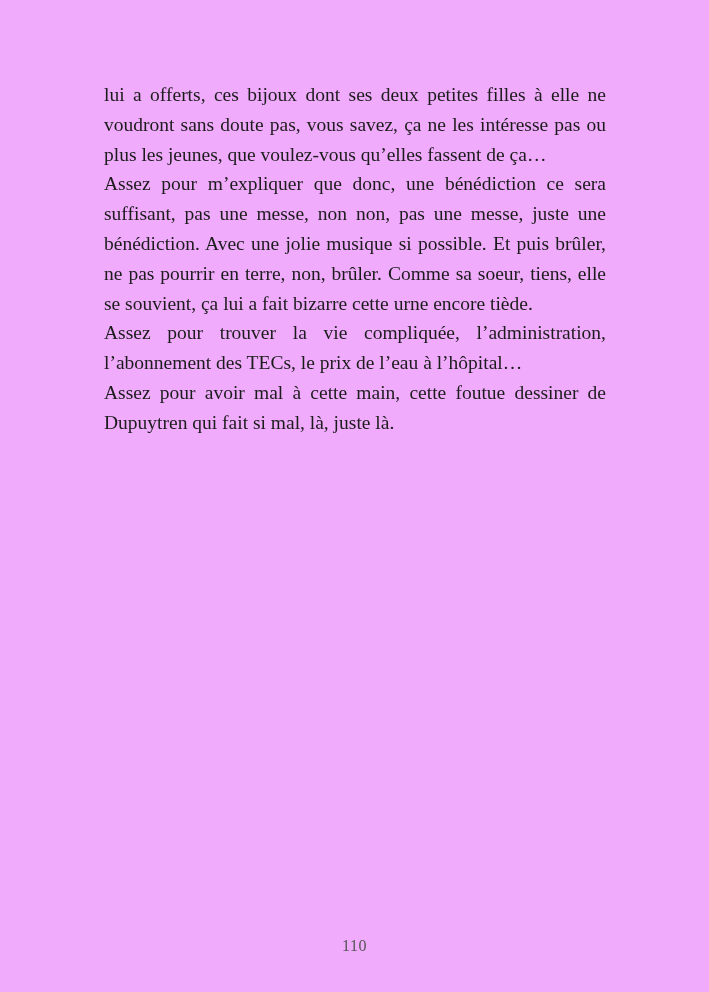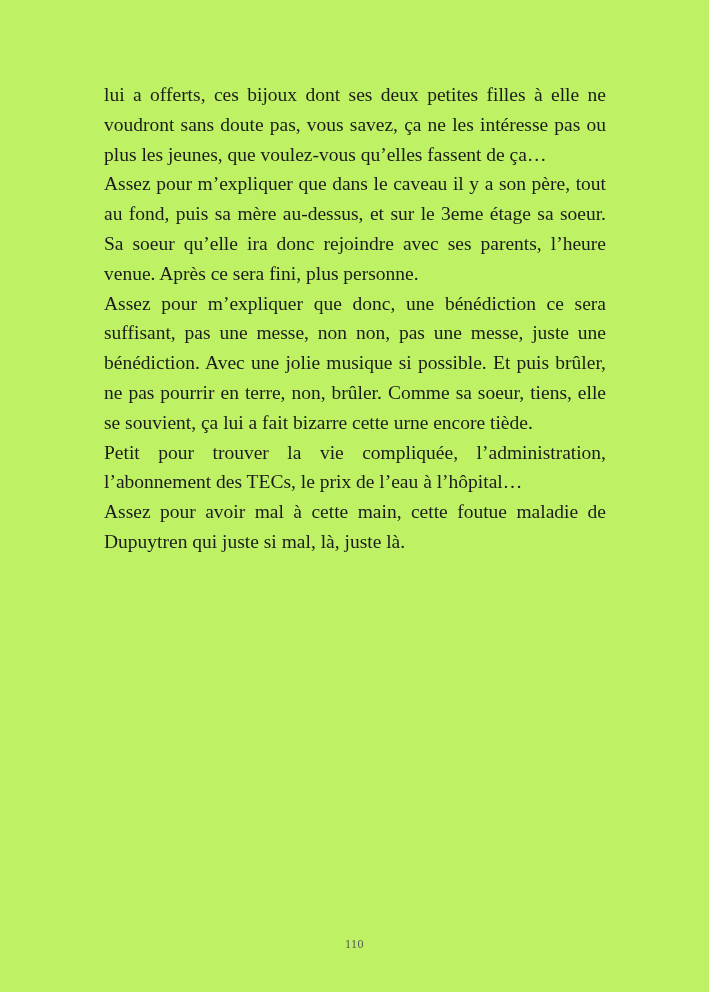--- a/index.html
+++ b/index.html
@@ -4,21 +4,21 @@
 <style>
   html, body {
     margin: 0;
     padding: 0;
     background: #ffffff;
   }
   .page {
     position: relative;
     width: 709px;
     height: 992px;
-    background: #bef264;
+    background: #f0abfc;
     overflow: hidden;
     font-family: "Liberation Serif", "DejaVu Serif", serif;
   }
   .text-block {
     position: absolute;
     left: 104px;
     top: 80px;
     width: 502px;
     color: #1c1c1c;
     font-size: 19.5px;
@@ -29,30 +29,29 @@
   .text-block p {
     margin: 0;
     padding: 0;
   }
   .page-number {
     position: absolute;
     top: 937px;
     left: 0;
     width: 709px;
     text-align: center;
-    font-size: 12px;
+    font-size: 16px;
     color: #555555;
     letter-spacing: 0.5px;
   }
 </style>
 </head>
 <body>
 
 <div class="page">
   <div class="text-block">
     <p>lui a offerts, ces bijoux dont ses deux petites filles à elle ne voudront sans doute pas, vous savez, ça ne les intéresse pas ou plus les jeunes, que voulez-vous qu’elles fassent de ça…</p>
-    <p>Assez pour m’expliquer que dans le caveau il y a son père, tout au fond, puis sa mère au-dessus, et sur le 3eme étage sa soeur. Sa soeur qu’elle ira donc rejoindre avec ses parents, l’heure venue. Après ce sera fini, plus personne.</p>
     <p>Assez pour m’expliquer que donc, une bénédiction ce sera suffisant, pas une messe, non non, pas une messe, juste une bénédiction. Avec une jolie musique si possible. Et puis brûler, ne pas pourrir en terre, non, brûler. Comme sa soeur, tiens, elle se souvient, ça lui a fait bizarre cette urne encore tiède.</p>
-    <p>Petit pour trouver la vie compliquée, l’administration, l’abonnement des TECs, le prix de l’eau à l’hôpital…</p>
-    <p>Assez pour avoir mal à cette main, cette foutue maladie de Dupuytren qui juste si mal, là, juste là.</p>
+    <p>Assez pour trouver la vie compliquée, l’administration, l’abonnement des TECs, le prix de l’eau à l’hôpital…</p>
+    <p>Assez pour avoir mal à cette main, cette foutue dessiner de Dupuytren qui fait si mal, là, juste là.</p>
   </div>
   <div class="page-number">110</div>
 </div>
 
 </body></html>

